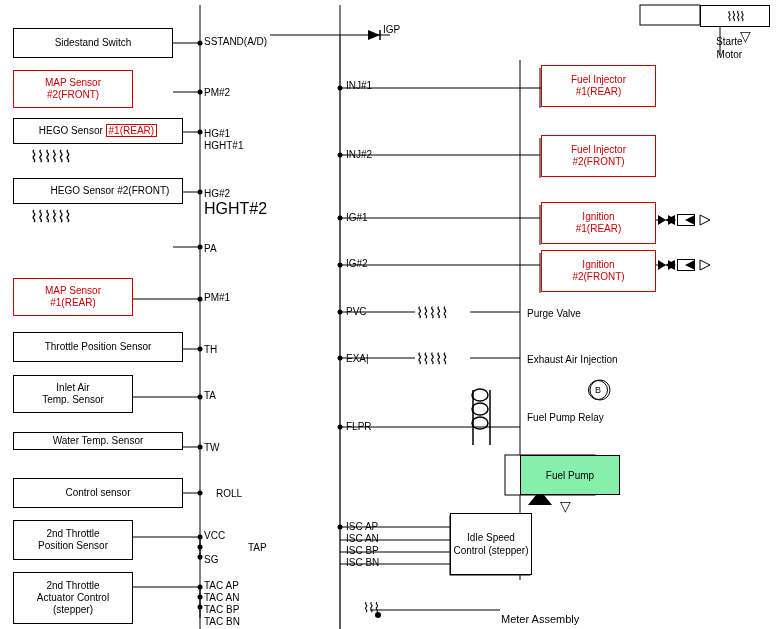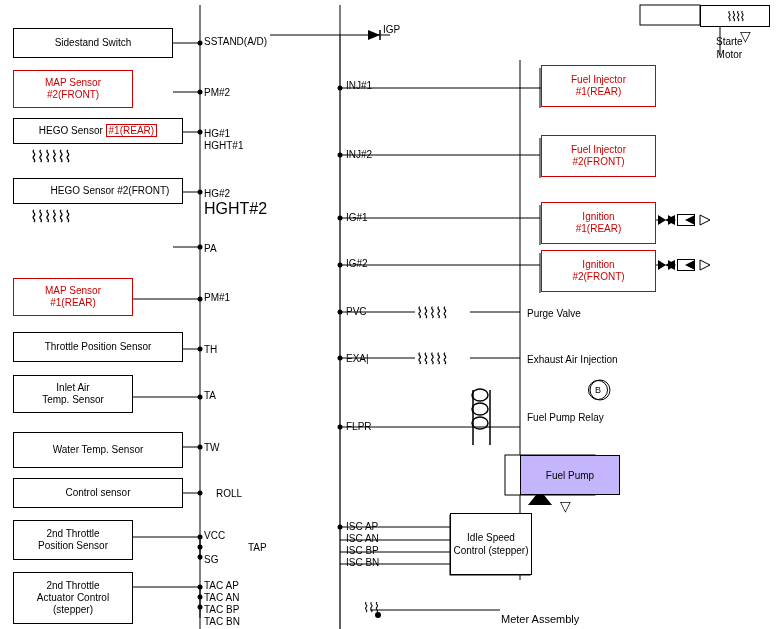--- a/index.html
+++ b/index.html
@@ -214,21 +214,21 @@
   </div>
 
   <div class="sensor-box" style="left:13px;top:332px;width:170px;height:30px;">
     <span>Throttle Position Sensor</span>
   </div>
 
   <div class="sensor-box" style="left:13px;top:375px;width:120px;height:38px;">
     <span>Inlet Air<br>Temp. Sensor</span>
   </div>
 
-  <div class="sensor-box" style="left:13px;top:432px;width:170px;height:36px;">
+  <div class="sensor-box" style="left:13px;top:432px;width:170px;height:18px;">
     <span>Water Temp. Sensor</span>
   </div>
 
   <div class="sensor-box" style="left:13px;top:478px;width:170px;height:30px;">
     <span>Control sensor</span>
   </div>
 
   <div class="sensor-box" style="left:13px;top:520px;width:120px;height:40px;">
     <span>2nd Throttle<br>Position Sensor</span>
   </div>
@@ -296,21 +296,21 @@
     <svg width="40" height="55">
       <ellipse cx="20" cy="10" rx="8" ry="6" fill="none" stroke="#000" stroke-width="1.5"></ellipse>
       <ellipse cx="20" cy="24" rx="8" ry="6" fill="none" stroke="#000" stroke-width="1.5"></ellipse>
       <ellipse cx="20" cy="38" rx="8" ry="6" fill="none" stroke="#000" stroke-width="1.5"></ellipse>
     </svg>
   </div>
   <div style="position:absolute;left:527px;top:412px;font-size:10px;">Fuel Pump Relay</div>
 
   <div style="position:absolute;left:588px;top:380px;width:20px;height:20px;border:1px solid #000;border-radius:50%;display:flex;align-items:center;justify-content:center;font-size:9px;">B</div>
 
-  <div style="position:absolute;left:520px;top:455px;width:100px;height:40px;border:1px solid #000;background:#c4b5fd;display:flex;align-items:center;justify-content:center;font-size:10px;">
+  <div style="position:absolute;left:520px;top:455px;width:100px;height:40px;border:1px solid #000;background:#86efac;display:flex;align-items:center;justify-content:center;font-size:10px;">
     <span>Fuel Pump</span>
   </div>
 
   <div style="position:absolute;left:560px;top:498px;font-size:14px;color:#000;">▽</div>
 
   <div style="position:absolute;left:450px;top:513px;width:82px;height:62px;border:1px solid #000;background:#fff;display:flex;align-items:center;justify-content:center;font-size:10px;text-align:center;line-height:1.3;">
     <span>Idle Speed
 Control
 (stepper)</span>
   </div>

